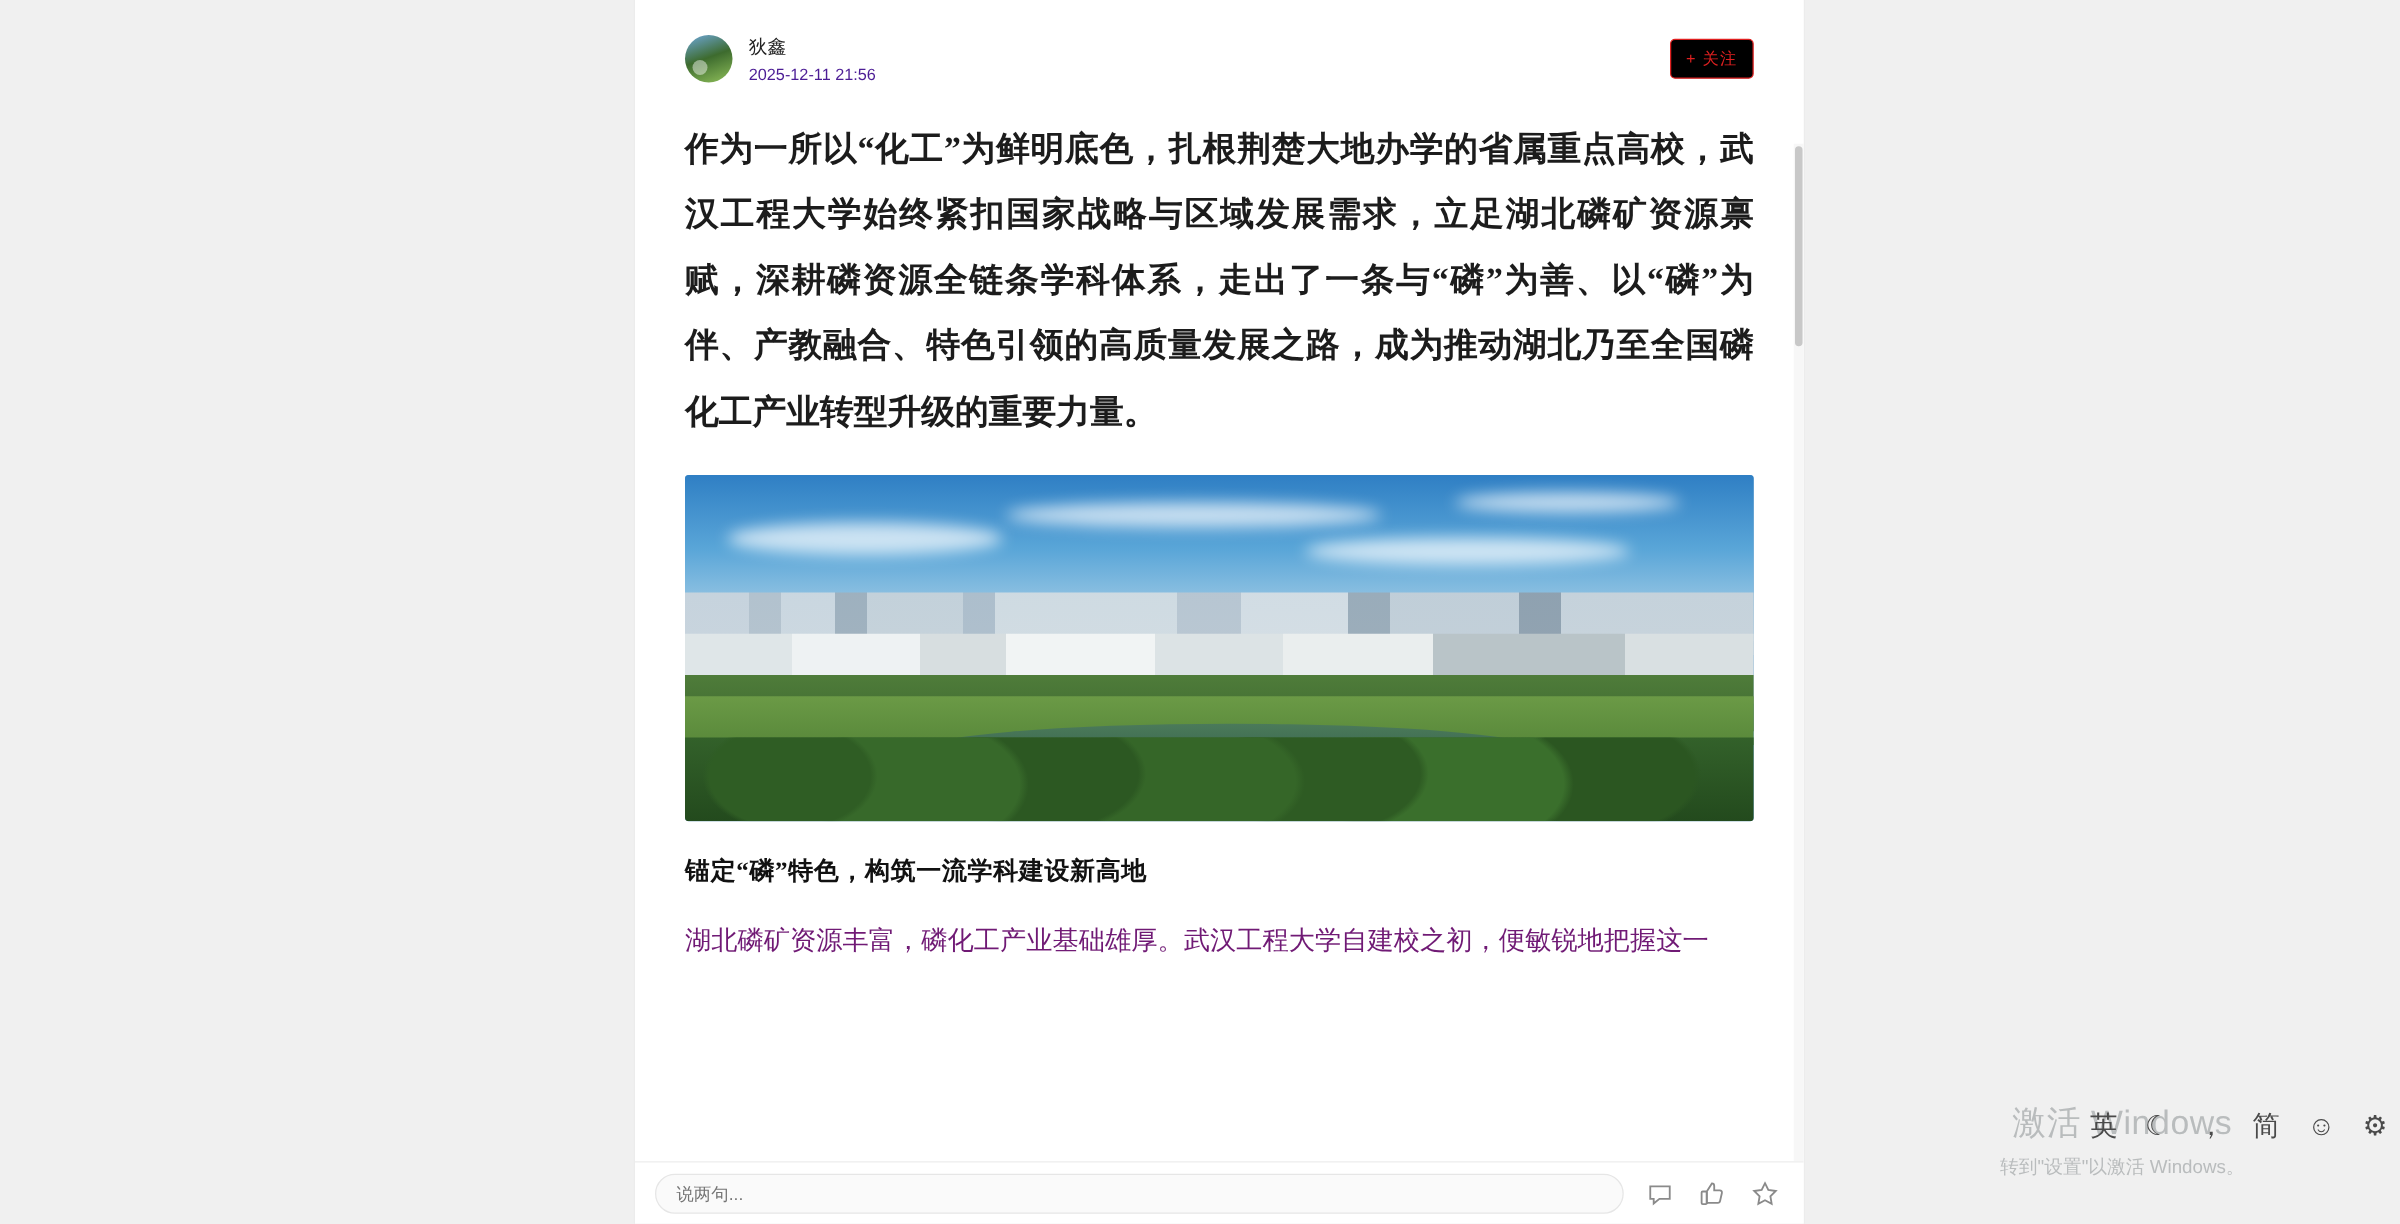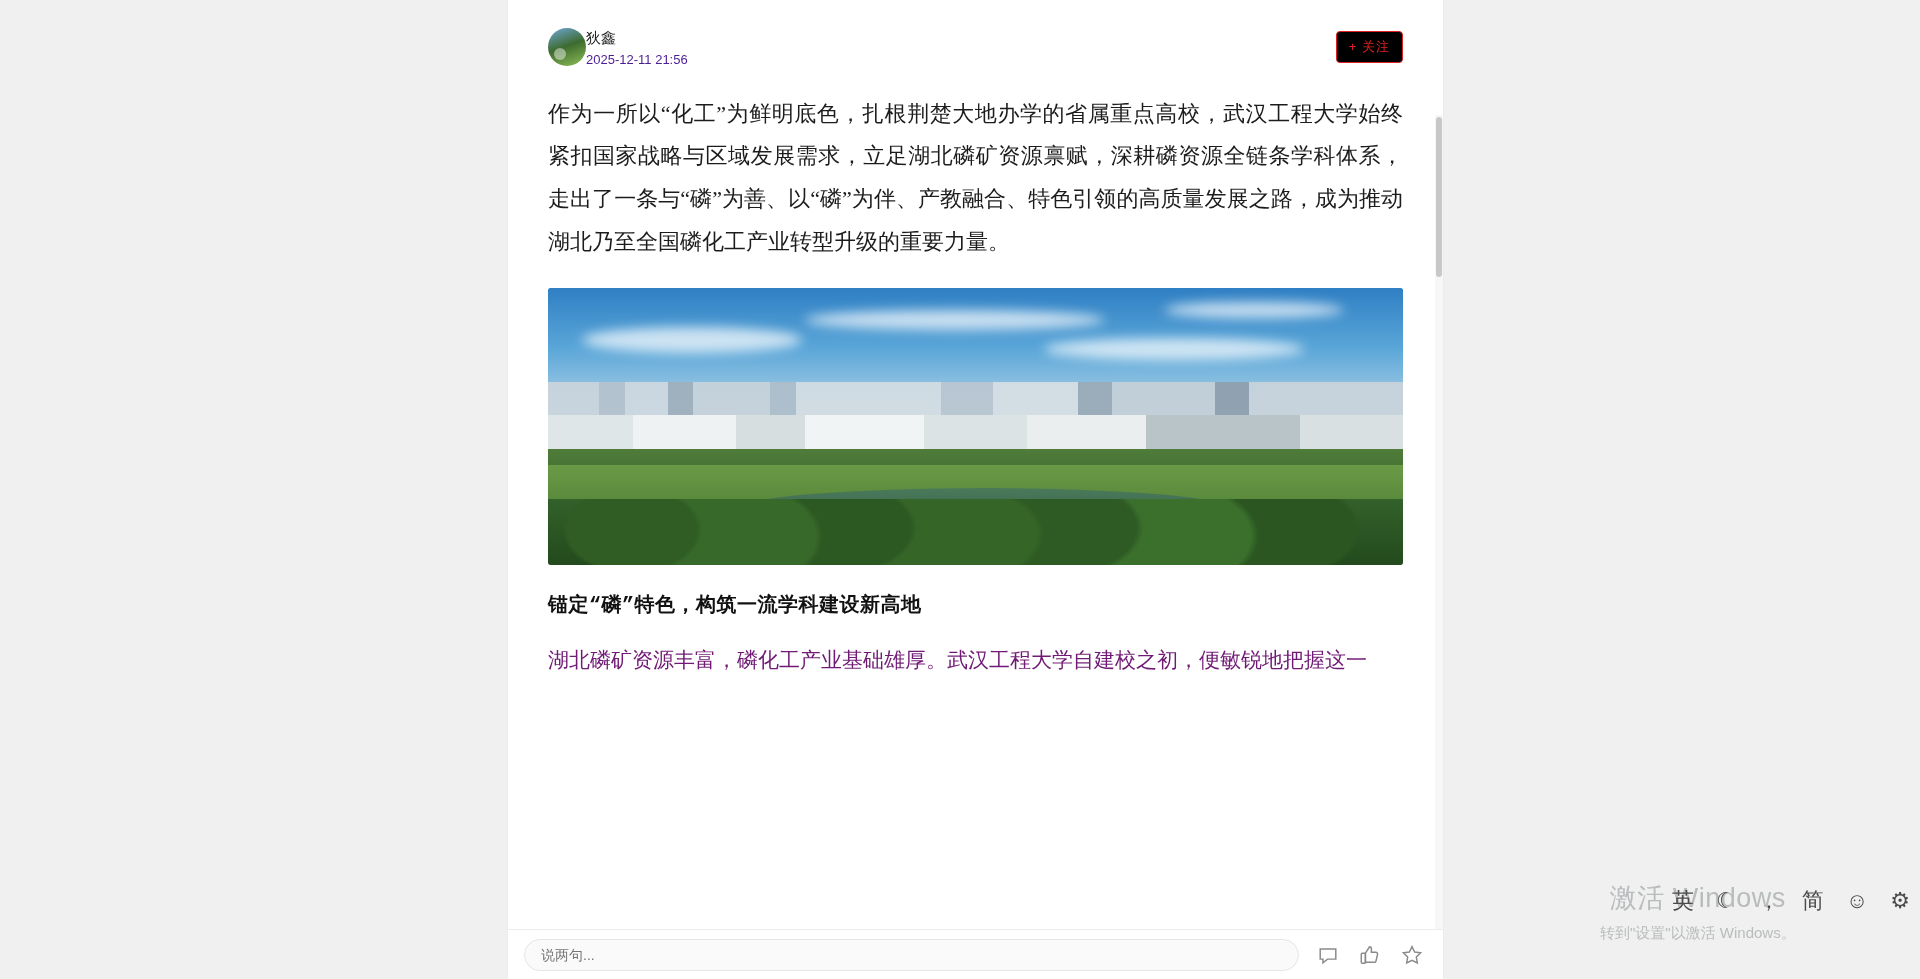--- a/index.html
+++ b/index.html
@@ -103,21 +103,21 @@
     position: relative;
   }
   .avatar::after {
     content: "";
     position: absolute;
     left: 6px; bottom: 6px;
     width: 12px; height: 12px;
     border-radius: 50%;
     background: rgba(255,255,255,.45);
   }
-  .byline-text { }
+  .byline-text { margin-left: 13px; }
   .author {
     font-size: 15px;
     color: #222;
     line-height: 1.3;
   }
   .pubdate {
     font-size: 13px;
     color: #4c1d95;
     margin-top: 4px;
   }
@@ -127,26 +127,27 @@
     color: #e02020;
     background: #000000;
     border-radius: 4px;
     font-size: 13px;
     padding: 6px 12px;
     cursor: pointer;
     letter-spacing: 1px;
     font-family: "Liberation Sans", sans-serif;
   }
   .para {
-    font-size: 22px;
+    font-size: 27px;
     line-height: 1.95;
     color: #1c1c1c;
     text-align: justify;
     margin: 0 0 24px 0;
     font-family: "Liberation Serif", serif;
+    font-weight: bold;
   }
   .figure {
     width: 100%;
     height: 277px;
     border-radius: 3px;
     overflow: hidden;
     position: relative;
     margin-bottom: 26px;
     background: #6aa3cf;
   }
@@ -219,21 +220,21 @@
       radial-gradient(closest-side, #3a6f2c 92%, transparent 100%) 78% 42%/200px 115px no-repeat,
       radial-gradient(closest-side, #2b5621 92%, transparent 100%) 94% 60%/150px 95px no-repeat,
       linear-gradient(180deg, #33612a, #234a1d);
   }
   .subhead {
     font-size: 20px;
     font-weight: 700;
     color: #111;
     margin: 16px 0 22px 0;
     letter-spacing: .5px;
-    font-family: Liberation Mono, monospace;
+    font-family: Liberation Serif, serif;
   }
   .para-cut {
     font-size: 21px;
     line-height: 1.95;
     color: #701a75;
     font-family: "Liberation Serif", serif;
     margin: 0;
   }
   
   .scrollbar-track {

